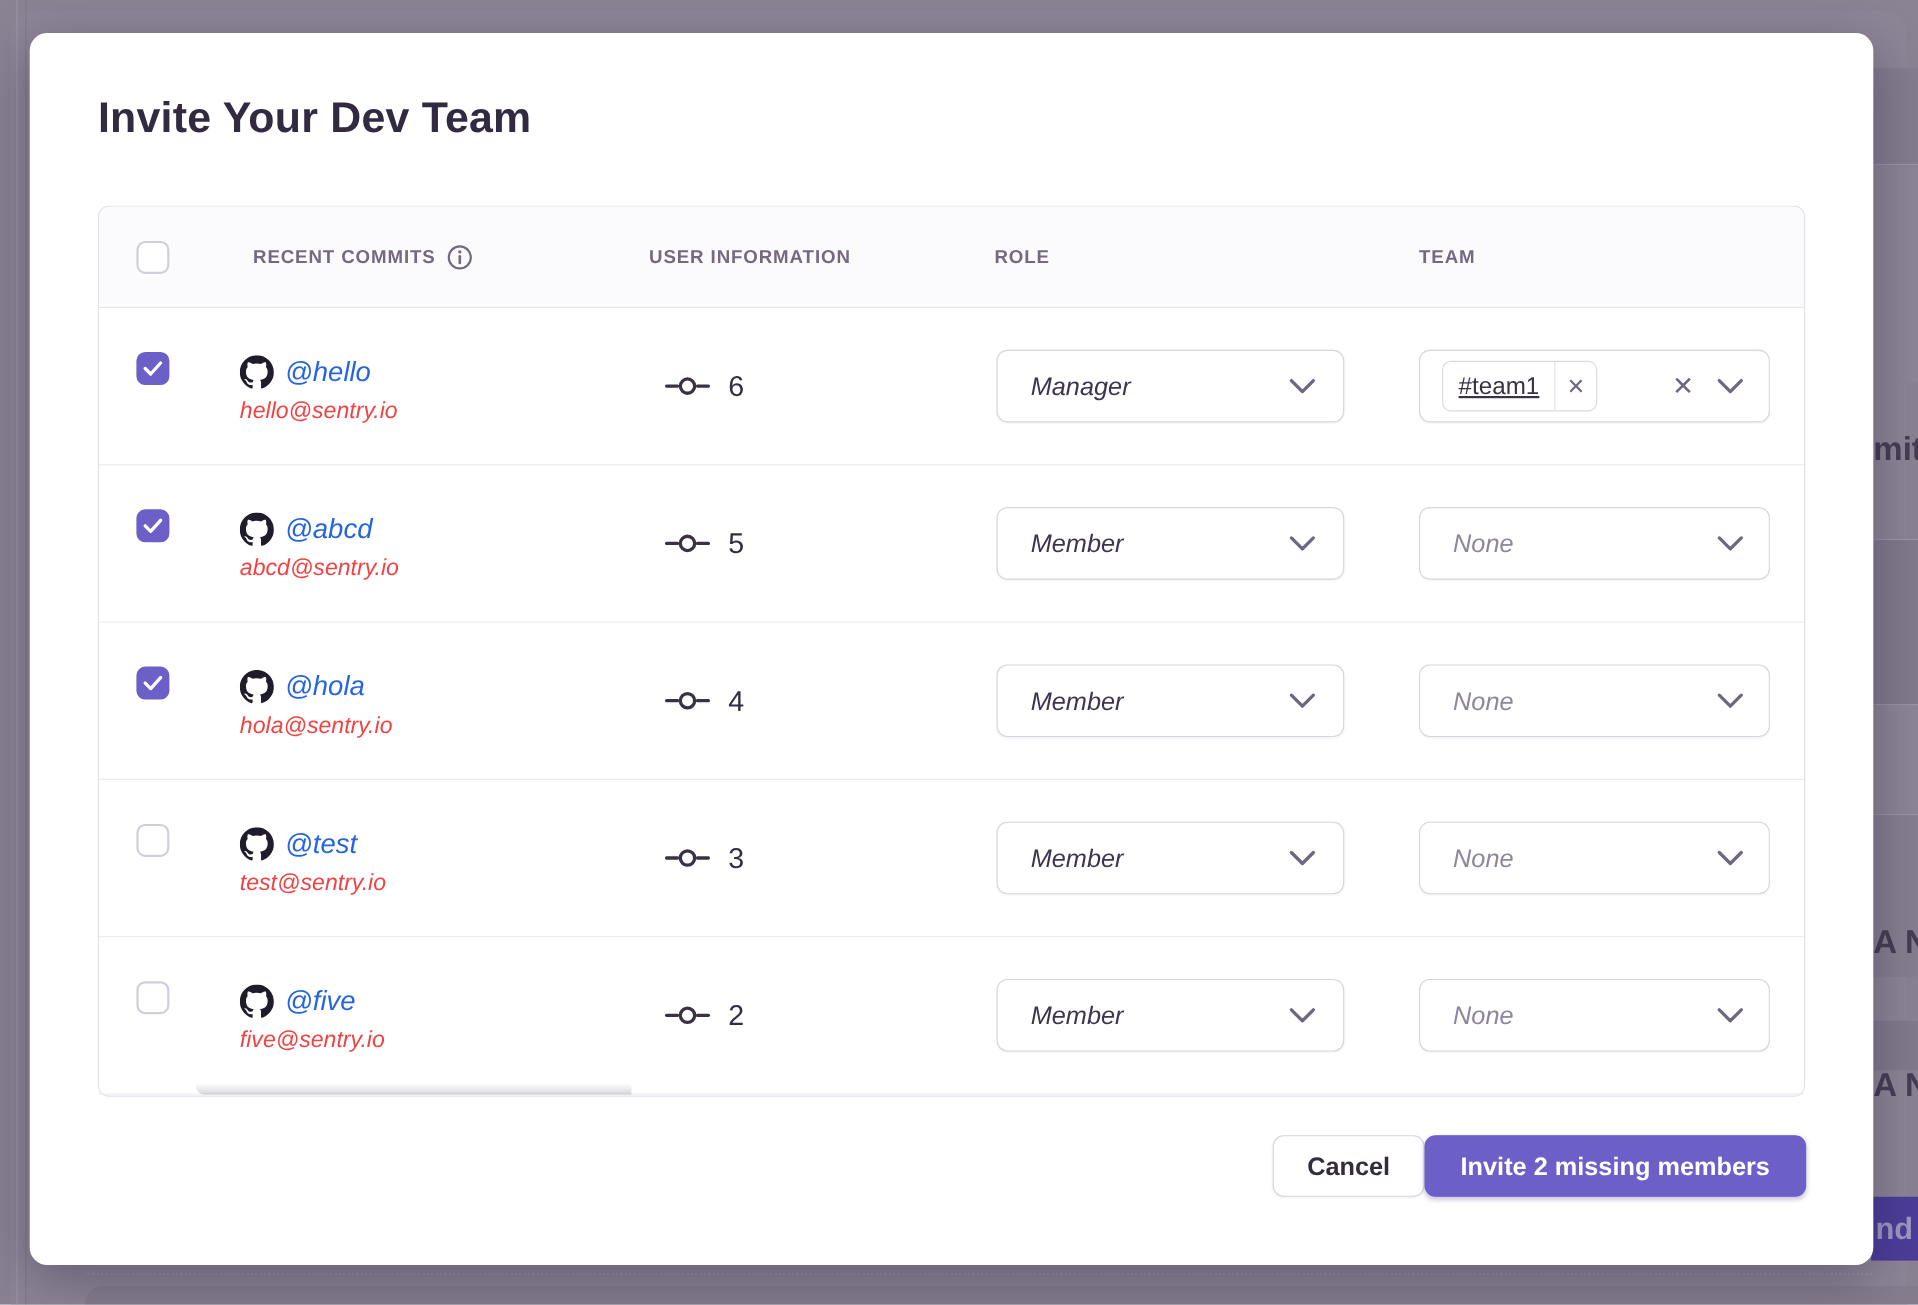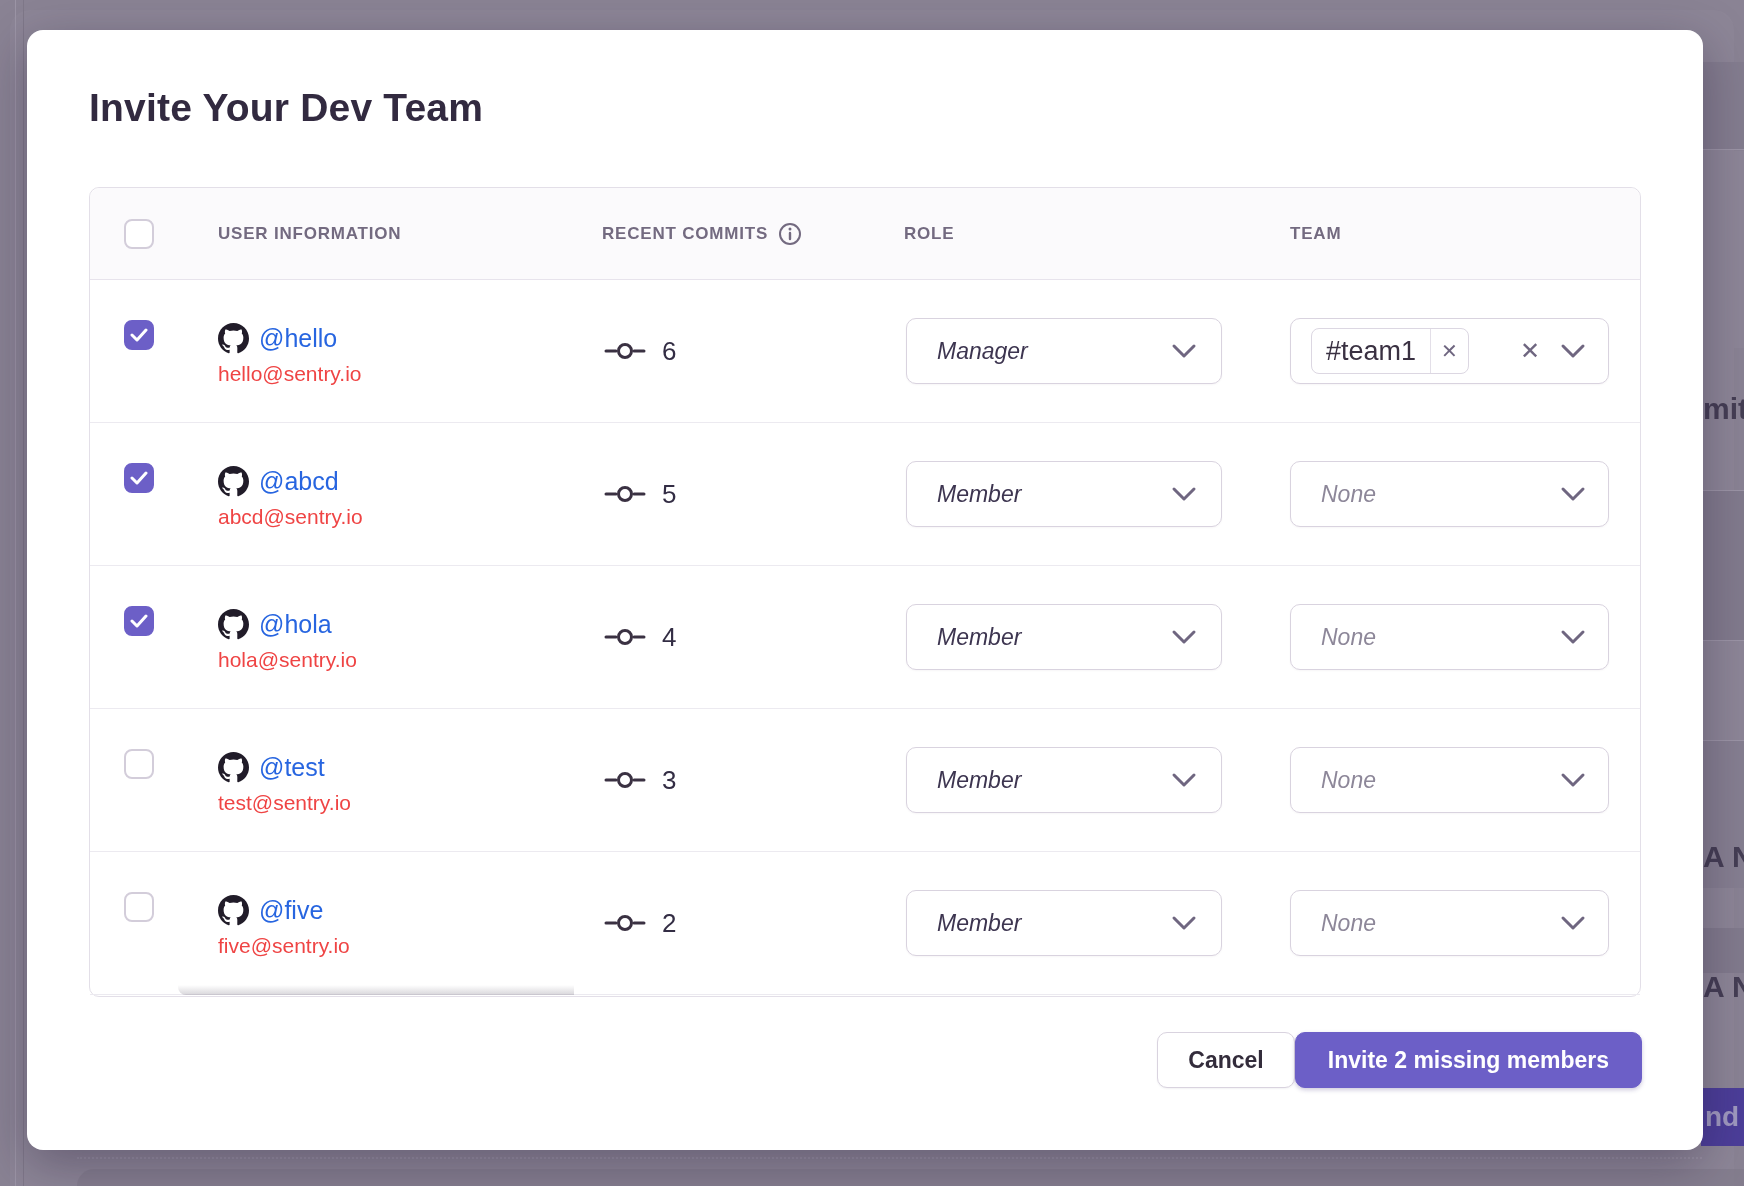--- a/index.html
+++ b/index.html
@@ -89,21 +89,21 @@
   .cell-check { padding-left:34px; padding-top:40px; }
   .checkbox {
     width:30px; height:30px; border-radius:8px; background:#fff;
     border:2px solid #d3cdda; display:flex; align-items:center; justify-content:center;
     cursor:pointer;
   }
   .checkbox.checked { background:#6c5fc7; border-color:#6c5fc7; }
   .checkbox svg { display:none; }
   .checkbox.checked svg { display:block; }
 
-  .cell-user { display:flex; flex-direction:column; justify-content:center; padding-top:6px; }
+  .cell-user { display:flex; flex-direction:column; justify-content:center; padding-top:6px;font-style:italic; }
   .user-line { display:flex; align-items:center; gap:10px; }
   .username { font-size:25px; color:#2765e0; cursor:pointer; }
   .email { font-size:21px; color:#ef4444; margin-top:8px; }
 
   .cell-commits { display:flex; align-items:center; gap:16px; padding-left:14px; }
   .commit-count { font-size:26px; color:#332d44; }
 
   .cell-select { display:flex; align-items:center; }
   .cell-role { padding-left:26px; }
   .cell-team { padding-left:30px; }
@@ -114,21 +114,21 @@
   }
   .select-role { width:316px; padding:0 24px 0 30px; }
   .select-team { width:319px; padding:0 22px 0 20px; }
   .select-value { font-size:23px; color:#3d3550; flex:1;font-style:italic; }
   .select-value.placeholder { color:#8d8799; padding-left:10px; }
 
   .chip {
     display:flex; align-items:center; height:46px;
     border:1px solid #dcd7e2; border-radius:8px; background:#fff;
   }
-  .chip-label { font-size:27px; color:#3a3142; padding:0 14px; }
+  .chip-label { font-size:22px; color:#3a3142; padding:0 14px;text-decoration:underline; }
   .chip-x {
     border-left:1px solid #e3dfe8; height:100%; display:flex; align-items:center;
     padding:0 10px; color:#6f6680; font-size:20px; cursor:pointer;
   }
   .clear-x { color:#6f6680; font-size:24px; cursor:pointer; margin-right:20px; }
   .team-spacer { flex:1; }
 
   .scroll-shadow {
     position:absolute; left:88px; bottom:1px; width:396px; height:10px;
     background:linear-gradient(to top, rgba(58,50,70,.20), rgba(58,50,70,0));
@@ -185,31 +185,31 @@
   <div class="modal-title">Invite Your Dev Team</div>
 
   <div class="table-card">
 
     <div class="thead">
       <div class="th c1">
         <div class="checkbox">
           
         </div>
       </div>
-      <div class="th c2">USER INFORMATION</div>
       <div class="th c3">
         <span>RECENT COMMITS</span>
         <span class="icon">
           <svg width="24" height="24" viewBox="0 0 24 24">
               <circle cx="12" cy="12" r="10" fill="none" stroke="#736a80" stroke-width="2"></circle>
               <line x1="12" y1="11" x2="12" y2="17" stroke="#736a80" stroke-width="2.4" stroke-linecap="round"></line>
               <circle cx="12" cy="7" r="1.5" fill="#736a80"></circle>
             </svg>
         </span>
       </div>
+      <div class="th c2">USER INFORMATION</div>
       <div class="th c4">ROLE</div>
       <div class="th c5">TEAM</div>
     </div>
 
     <div class="trow">
       <div class="cell-check">
         <div class="checkbox checked">
           <svg width="18" height="14" viewBox="0 0 18 14">
               <polyline points="2,7 7,12 16,2" fill="none" stroke="#fff" stroke-width="3" stroke-linecap="round" stroke-linejoin="round"></polyline>
             </svg>

